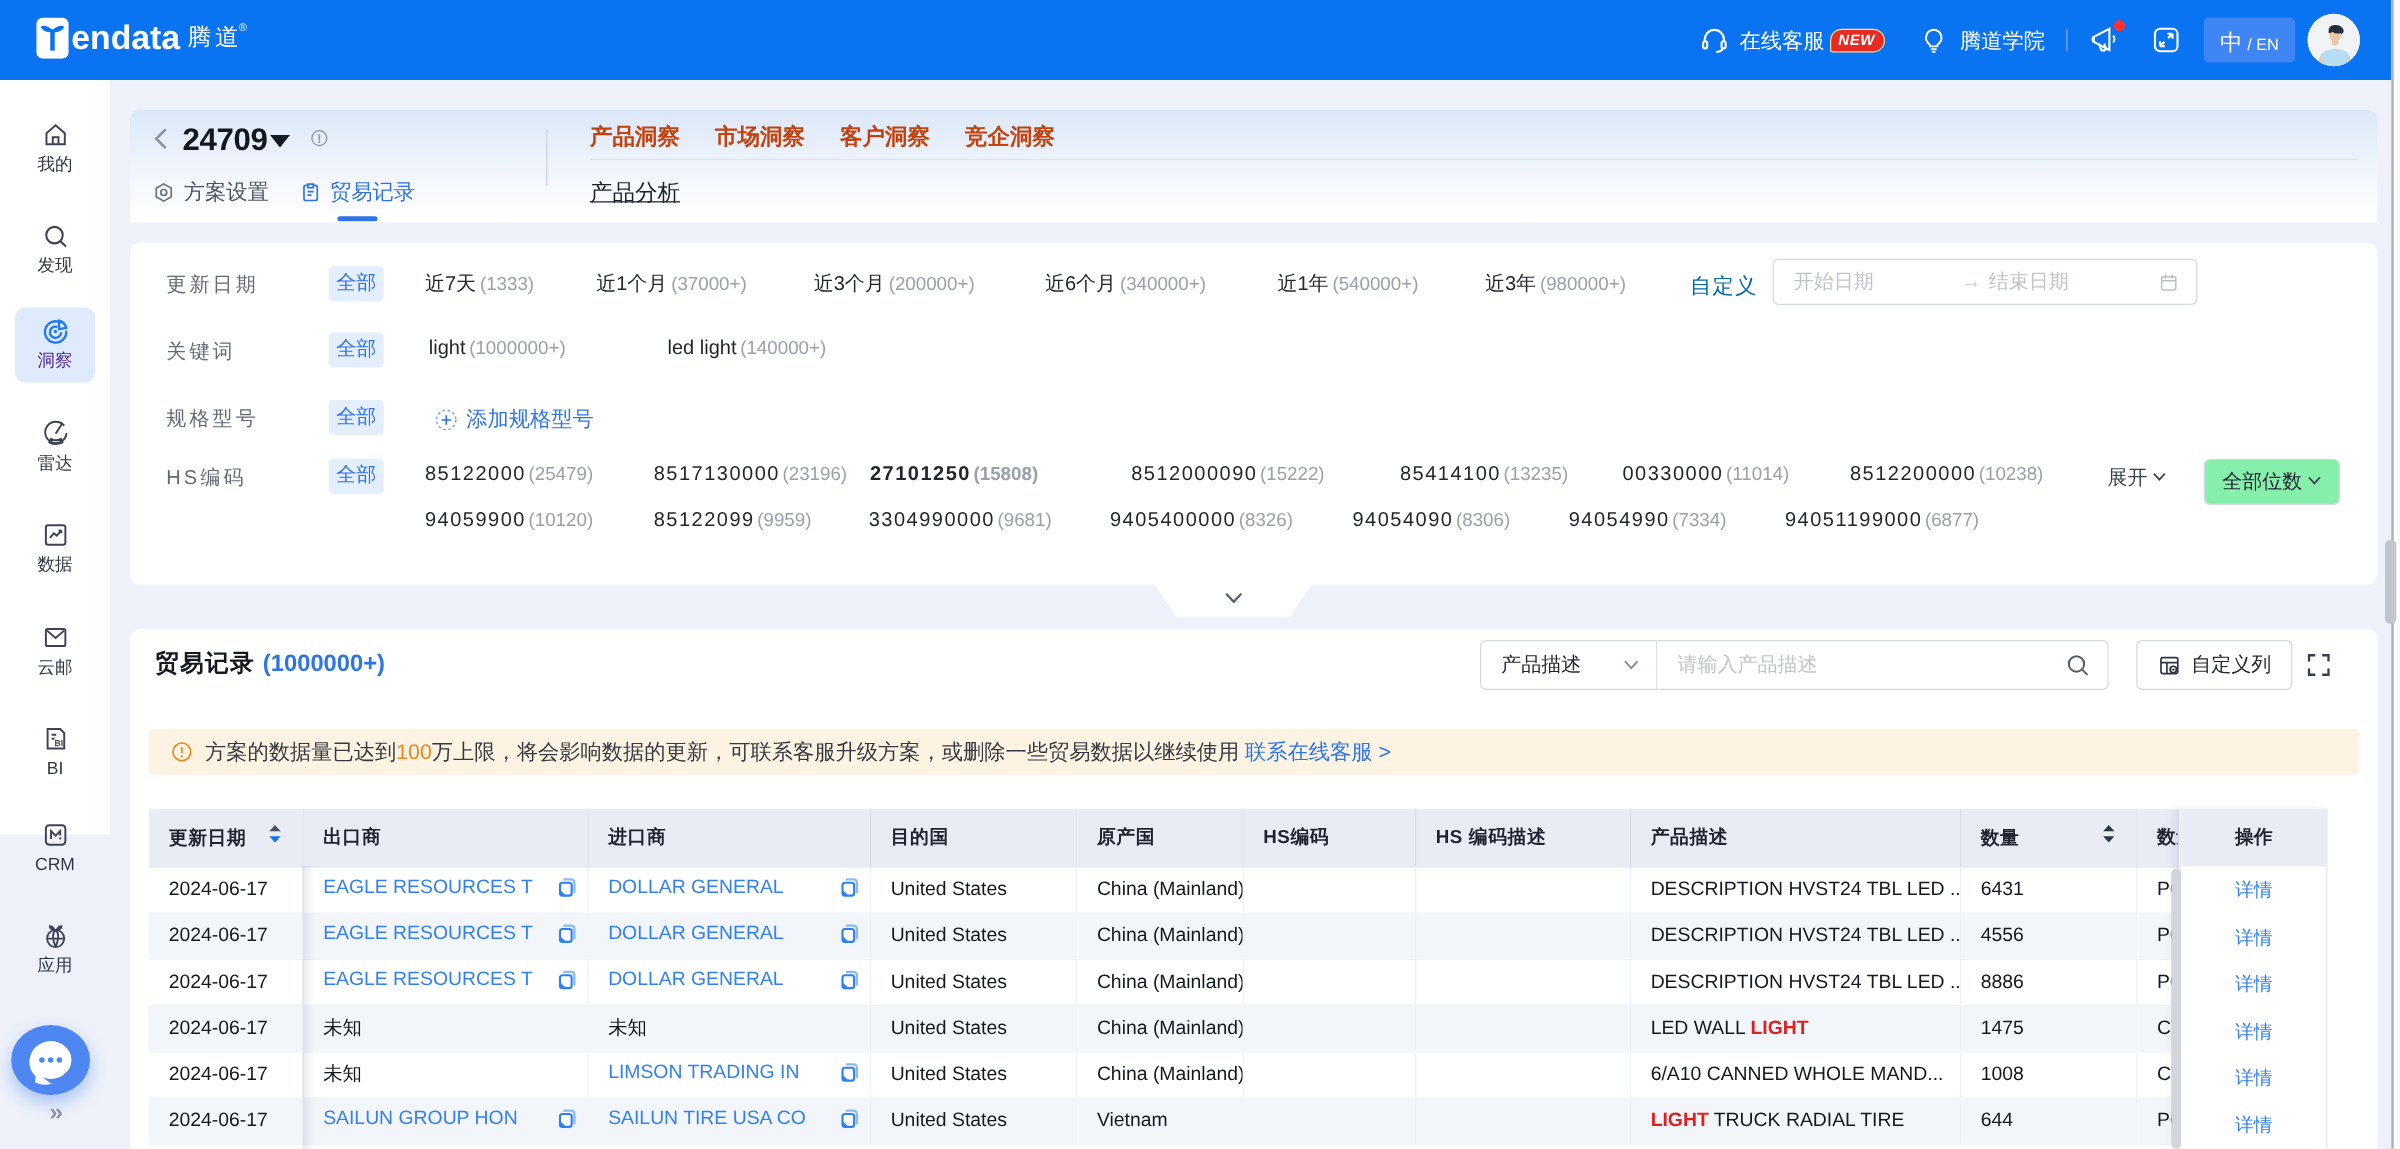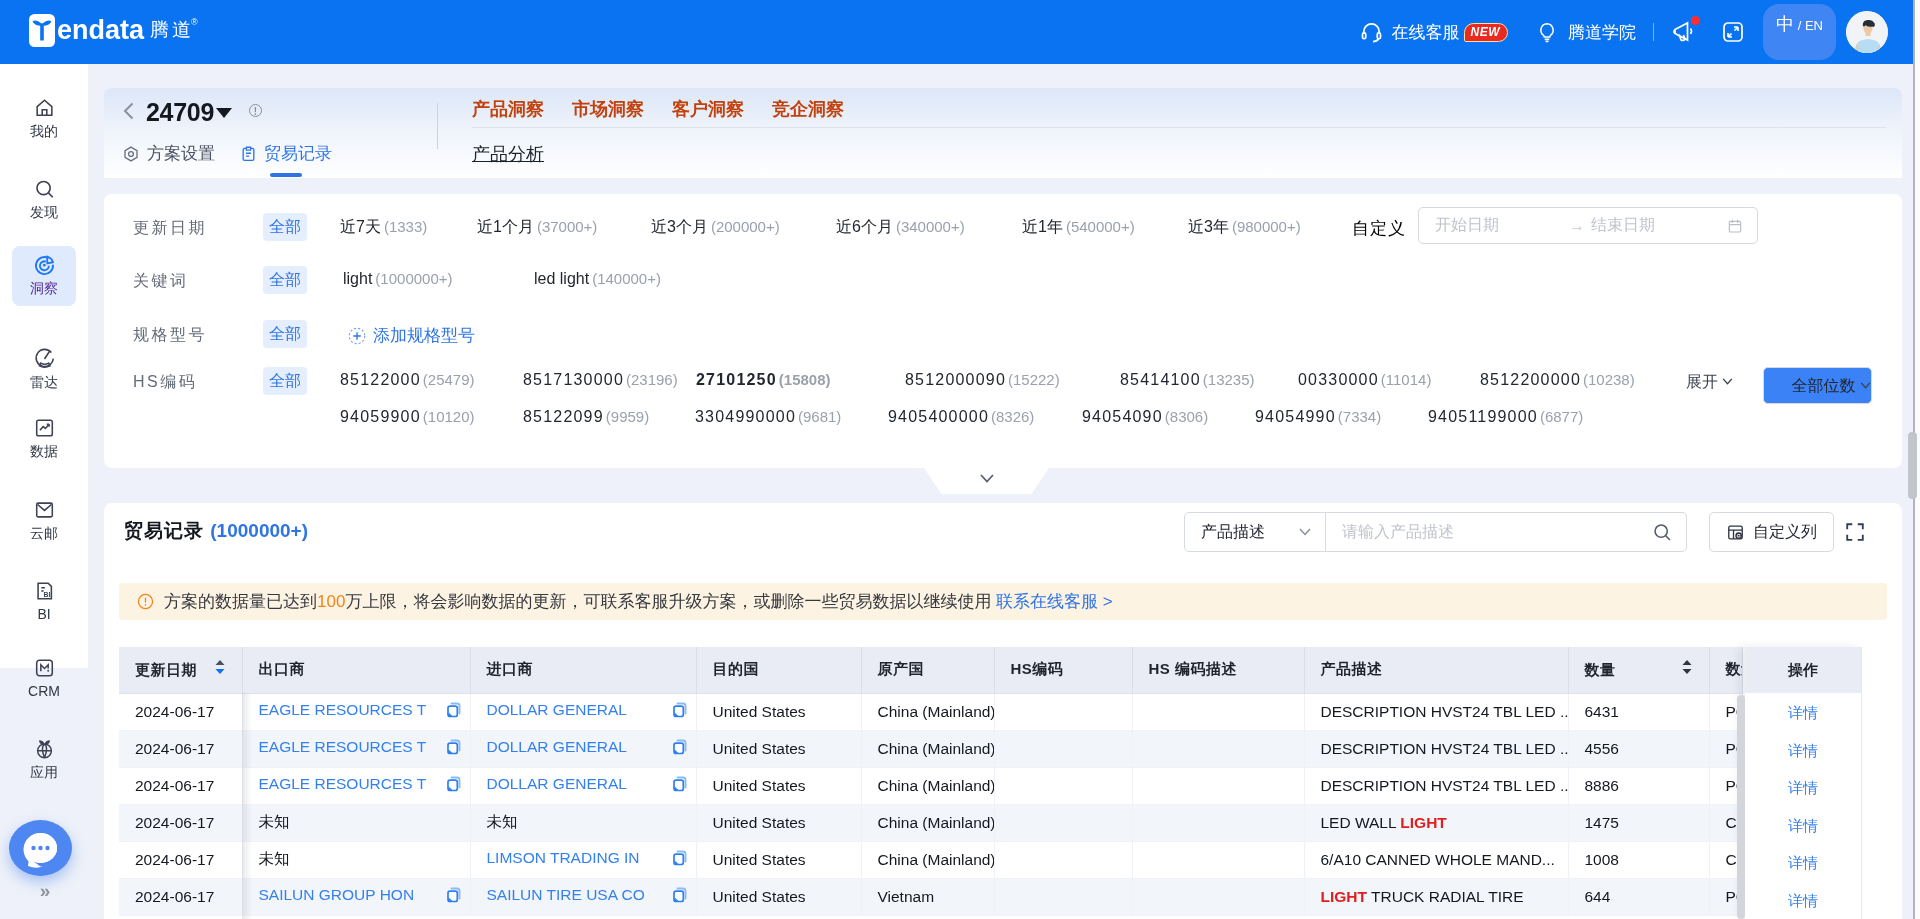--- a/index.html
+++ b/index.html
@@ -8,21 +8,21 @@
 
 .topbar{position:absolute;left:0;top:0;width:1913px;height:64px;background:#0a73f1;z-index:30;}
 .logo{position:absolute;left:29px;top:13px;display:flex;align-items:center;color:#fff;}
 .logo .latin{font-size:27px;font-weight:bold;letter-spacing:0px;}
 .logo .cjk{font-size:19px;font-weight:400;margin-left:6px;letter-spacing:3px;}
 .logo .reg{font-size:9px;vertical-align:top;position:relative;top:-8px;left:-3px;}
 .tb-right{position:absolute;right:25px;top:0;height:64px;display:flex;align-items:center;color:#fff;}
 .tb-item{display:flex;align-items:center;font-size:17px;color:#fff;}
 .newbadge{margin-left:4px;background:#e82a21;border:1px solid #f8e0a0;border-radius:10px 10px 10px 2px;color:#fff;font-size:12px;font-style:italic;font-weight:bold;padding:1px 7px 2px 6px;letter-spacing:0.5px;}
 .tb-sep{width:1px;height:18px;background:rgba(255,255,255,0.45);margin:0 17px;}
-.langbox{background:#3f86f4;border-radius:16px;height:56px;line-height:40px;padding:0 13px;font-size:18px;margin:0 10px 0 18px;}
+.langbox{background:#3f86f4;border-radius:4px;height:36px;line-height:40px;padding:0 13px;font-size:18px;margin:0 10px 0 18px;}
 .langbox .en{font-size:13px;}
 .avatar{width:42px;height:42px;border-radius:50%;background:#f3f7fa;position:relative;overflow:hidden;}
 
 .sidebar{position:absolute;left:0;top:64px;width:88px;height:604px;background:#fff;z-index:20;}
 .s-item{position:absolute;left:0;width:88px;text-align:center;color:#3e4254;}
 .s-item .lbl{font-size:14px;color:#2f3644;display:block;margin-top:4px;}
 .s-item svg{display:block;margin:0 auto;}
 .s-active{position:absolute;left:12px;width:64px;top:182px;height:60px;background:#dfeafc;border-radius:8px;}
 .s-item.active .lbl{color:#4c1d95;}
 .chatball{position:absolute;left:9px;top:756px;width:63px;height:56px;border-radius:50%;background:#4e87f2;box-shadow:0 6px 14px rgba(78,135,242,0.45);}
@@ -44,25 +44,25 @@
 .topnav span{margin-right:28px;}
 .navline{position:absolute;left:472px;top:127px;width:1414px;height:1px;background:#dfe3ec;}
 .subnav{position:absolute;left:472px;top:142px;font-size:18px;color:#1c222c;text-decoration:underline;}
 
 .f-label{position:absolute;left:133px;font-size:16px;color:#646b78;letter-spacing:2.5px;}
 .chip{position:absolute;left:263px;width:44px;height:28px;background:#e4eefc;border-radius:4px;color:#2e74e5;font-size:16px;text-align:center;line-height:28px;}
 .opt{position:absolute;font-size:16px;color:#22272f;white-space:nowrap;}
 .opt .cnt{font-size:15px;color:#9aa1ac;margin-left:3px;}
 .hscode{position:absolute;font-size:16px;letter-spacing:1.2px;color:#22272f;white-space:nowrap;}
 .hscode .cnt{font-size:15px;letter-spacing:0;color:#9aa1ac;margin-left:2px;}
-.custom-lab{position:absolute;left:1352px;top:217px;font-size:17px;color:#000000;letter-spacing:1px;}
+.custom-lab{position:absolute;left:1352px;top:217px;font-size:17px;color:#0369a1;letter-spacing:1px;}
 .daterange{position:absolute;left:1418px;top:207px;width:340px;height:37px;border:1px solid #d5d9e0;border-radius:5px;background:#fff;display:flex;align-items:center;font-size:16px;color:#bfc4cc;}
 .addspec{position:absolute;left:348px;top:324px;display:flex;align-items:center;color:#2e74e5;font-size:17px;}
 .expand-t{position:absolute;left:1686px;top:372px;font-size:16px;color:#3c4250;}
-.allbits{position:absolute;left:1763px;top:367px;width:109px;height:37px;border:1px solid #d5d9e0;border-radius:5px;background:#3b82f6;font-size:16px;color:#22272f;line-height:35px;text-align:right;}
+.allbits{position:absolute;left:1763px;top:367px;width:109px;height:37px;border:1px solid #d5d9e0;border-radius:5px;background:#86efac;font-size:16px;color:#22272f;line-height:35px;text-align:center;}
 .f-tab{position:absolute;left:924px;top:468px;width:125px;height:26px;background:#fff;border-radius:0 0 14px 14px;clip-path:polygon(0 0,100% 0,86% 100%,14% 100%);}
 
 .r-title{position:absolute;left:124px;top:518px;font-size:19px;font-weight:bold;color:#14181f;letter-spacing:1px;}
 .r-title .cnt{color:#2e74e5;font-weight:bold;letter-spacing:0;}
 .sel{position:absolute;left:1184px;top:512px;width:142px;height:40px;border:1px solid #d5d9e0;border-radius:5px 0 0 5px;background:#fff;font-size:16px;color:#22272f;display:flex;align-items:center;padding-left:16px;}
 .sinput{position:absolute;left:1326px;top:512px;width:361px;height:40px;border:1px solid #d5d9e0;border-left:none;border-radius:0 5px 5px 0;background:#fff;font-size:16px;color:#c0c4cc;display:flex;align-items:center;padding-left:16px;}
 .custcol{position:absolute;left:1709px;top:512px;width:125px;height:40px;border:1px solid #d5d9e0;border-radius:5px;background:#fff;font-size:16px;color:#22272f;display:flex;align-items:center;justify-content:center;}
 .banner{position:absolute;left:119px;top:583px;width:1768px;height:37px;background:#fdf3e3;border-radius:4px;display:flex;align-items:center;font-size:17px;color:#36393f;}
 .banner .o{color:#f08519;}
 .banner .b{color:#2e74e5;}
@@ -159,21 +159,21 @@
   </div>
   <div class="s-item active" style="top:190px;">
     <svg width="23" height="22" viewBox="0 0 24 24" fill="none" stroke="#2079f3" stroke-width="2">
         <path d="M16.5 4.5 A9.3 9.3 0 1 0 21.2 11.5"></path>
         <path d="M13.5 8.2 A4.9 4.9 0 1 0 16.8 12.8"></path>
         <path d="M15 2.8 a8.8 8.8 0 0 1 6.2 6.2 l-6.2 1.2 z"></path>
         <circle cx="11.8" cy="12.2" r="1.5" fill="#2079f3" stroke="none"></circle>
       </svg>
     <span class="lbl">洞察</span>
   </div>
-  <div class="s-item" style="top:284px;">
+  <div class="s-item" style="top:272px;">
     <svg width="23" height="22" viewBox="0 0 24 24" fill="none" stroke="#3e4254" stroke-width="1.7">
         <path d="M19.5 5 a9.3 9.3 0 1 0 2 6.5"></path>
         <path d="M12 12 L17.5 3.5"></path>
         <path d="M8 16.5 q4 2.5 8.5 0 l1.5 3 q-6 3 -11.5 0 z"></path>
       </svg>
     <span class="lbl">雷达</span>
   </div>
   <div class="s-item" style="top:353px;">
     <svg width="23" height="22" viewBox="0 0 24 24" fill="none" stroke="#3e4254" stroke-width="1.7">
         <rect x="3.5" y="3.5" width="17" height="17" rx="2"></rect>

